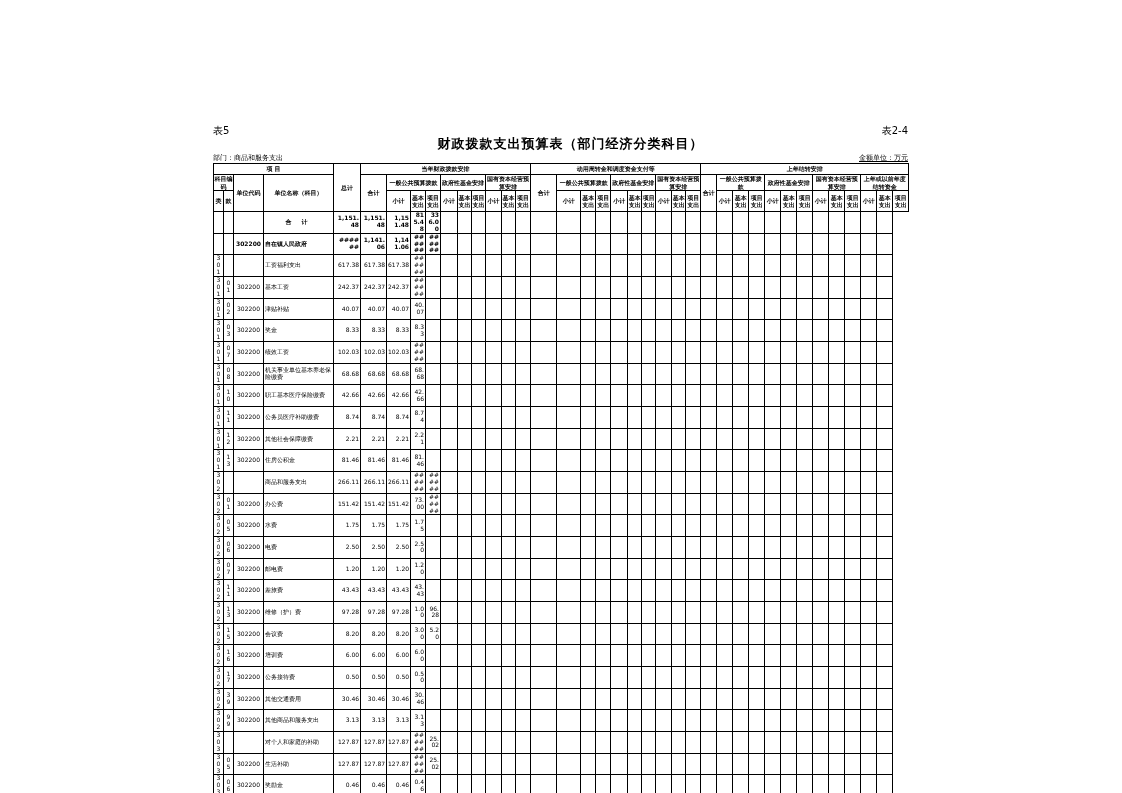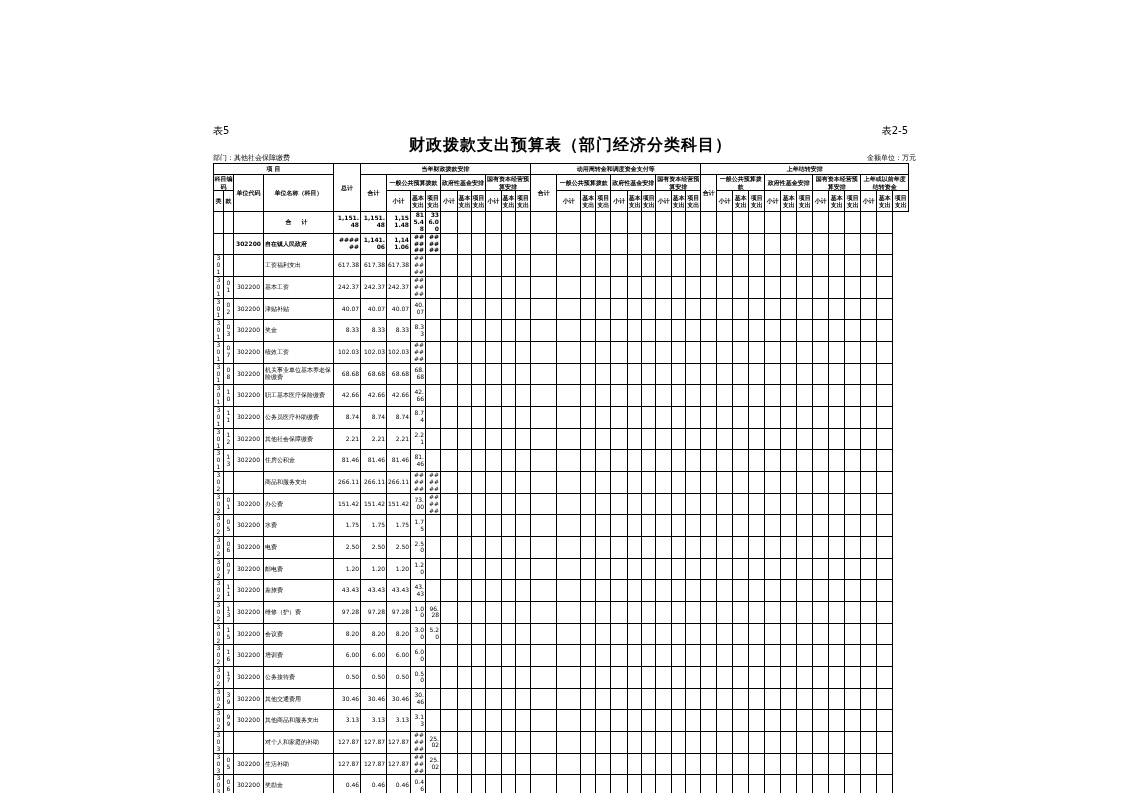--- a/index.html
+++ b/index.html
@@ -2,46 +2,46 @@
 <html><head>
 <meta charset="utf-8">
 <style>
   html,body{margin:0;padding:0;background:#fff;}
   .sheet{position:relative;width:1122px;height:793px;background:#ffffff;
          font-family:"DejaVu Sans","Liberation Sans",sans-serif;color:#000;overflow:hidden;}
   .corner{position:absolute;font-size:10px;}
   .sheet-label{left:213px;top:124px;}
   .form-label{right:214px;top:124px;}
   .page-title{position:absolute;left:0;right:0;top:135px;text-align:center;
-              font-size:16px;font-weight:bold;letter-spacing:1px;padding-left:19px;}
+              font-size:13px;font-weight:bold;letter-spacing:1px;padding-left:19px;}
   .dept-line{position:absolute;left:213px;top:153px;font-size:7px;}
-  .unit-note{position:absolute;right:206px;top:153px;font-size:7px;}
+  .unit-note{position:absolute;right:214px;top:153px;font-size:7px;text-decoration:underline;}
   table.budget{position:absolute;left:213px;top:163px;width:695px;
                border-collapse:collapse;table-layout:fixed;}
   table.budget th,table.budget td{border:1px solid #000;overflow:hidden;
                white-space:normal;word-break:break-all;}
   table.budget th{font-size:6px;font-weight:bold;padding:0;line-height:1.25;text-align:center;vertical-align:middle;}
   table.budget td{font-size:6px;padding:0 1px;height:9px;line-height:1.15;vertical-align:middle;}
   tr.hr1 th{height:10px;}
   tr.hr2 th{height:13px;}
   tr.hr3 th{height:20px;}
   td.num{text-align:right;}
   td.code{text-align:center;}
   td.name{text-align:left;padding-left:2px;}
   td.name.ctr{text-align:center;letter-spacing:4px;}
   tr.bold td{font-weight:bold;}
 </style>
 </head>
 <body>
 
 <div class="sheet">
   <div class="corner sheet-label">表5</div>
-  <div class="corner form-label">表2-5</div>
+  <div class="corner form-label">表2-4</div>
   <div class="page-title">财政拨款支出预算表（部门经济分类科目）</div>
-  <div class="dept-line">部门：其他社会保障缴费</div>
+  <div class="dept-line">部门：商品和服务支出</div>
   <div class="unit-note">金额单位：万元</div>
 
   <table class="budget">
     <colgroup>
         <col style="width: 10px;">
         <col style="width: 10px;">
         <col style="width: 30px;">
         <col style="width: 70px;">
         <col style="width: 27px;">
         <col style="width: 26px;">

